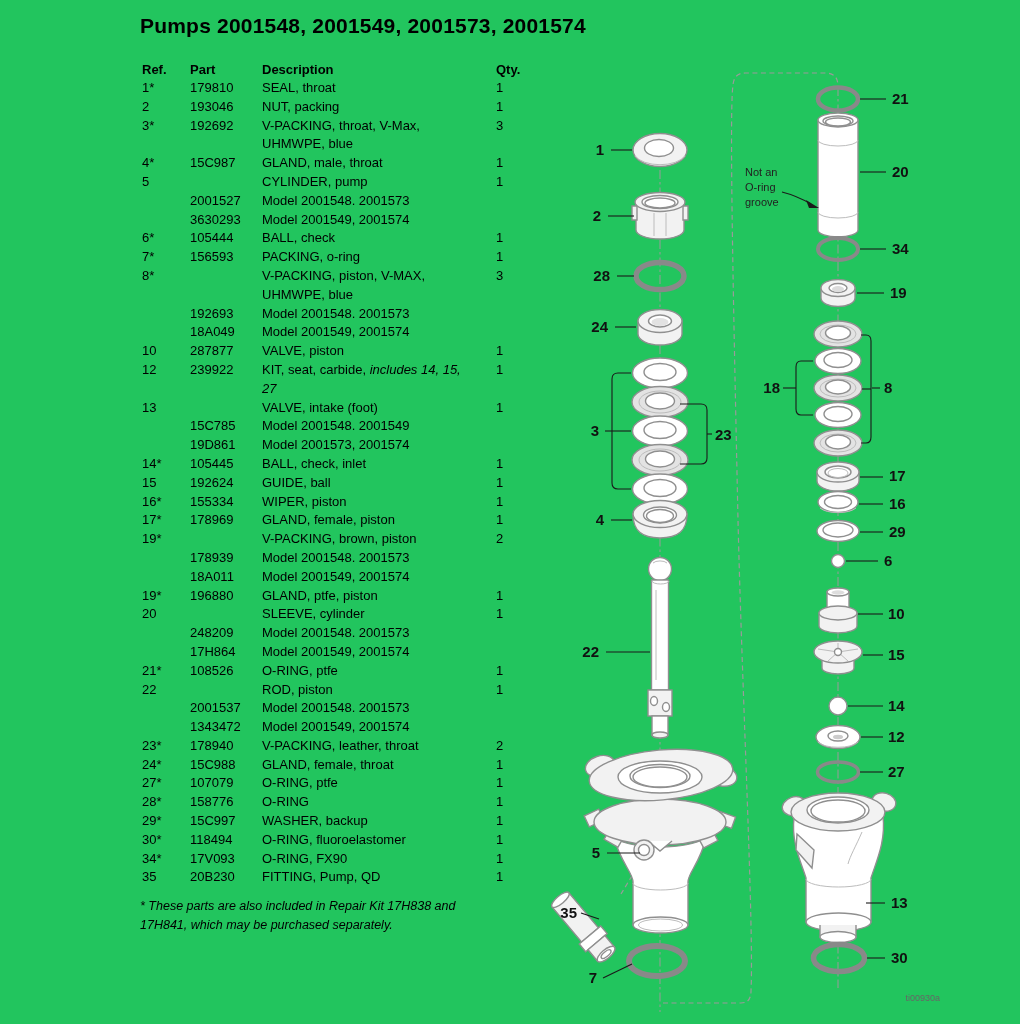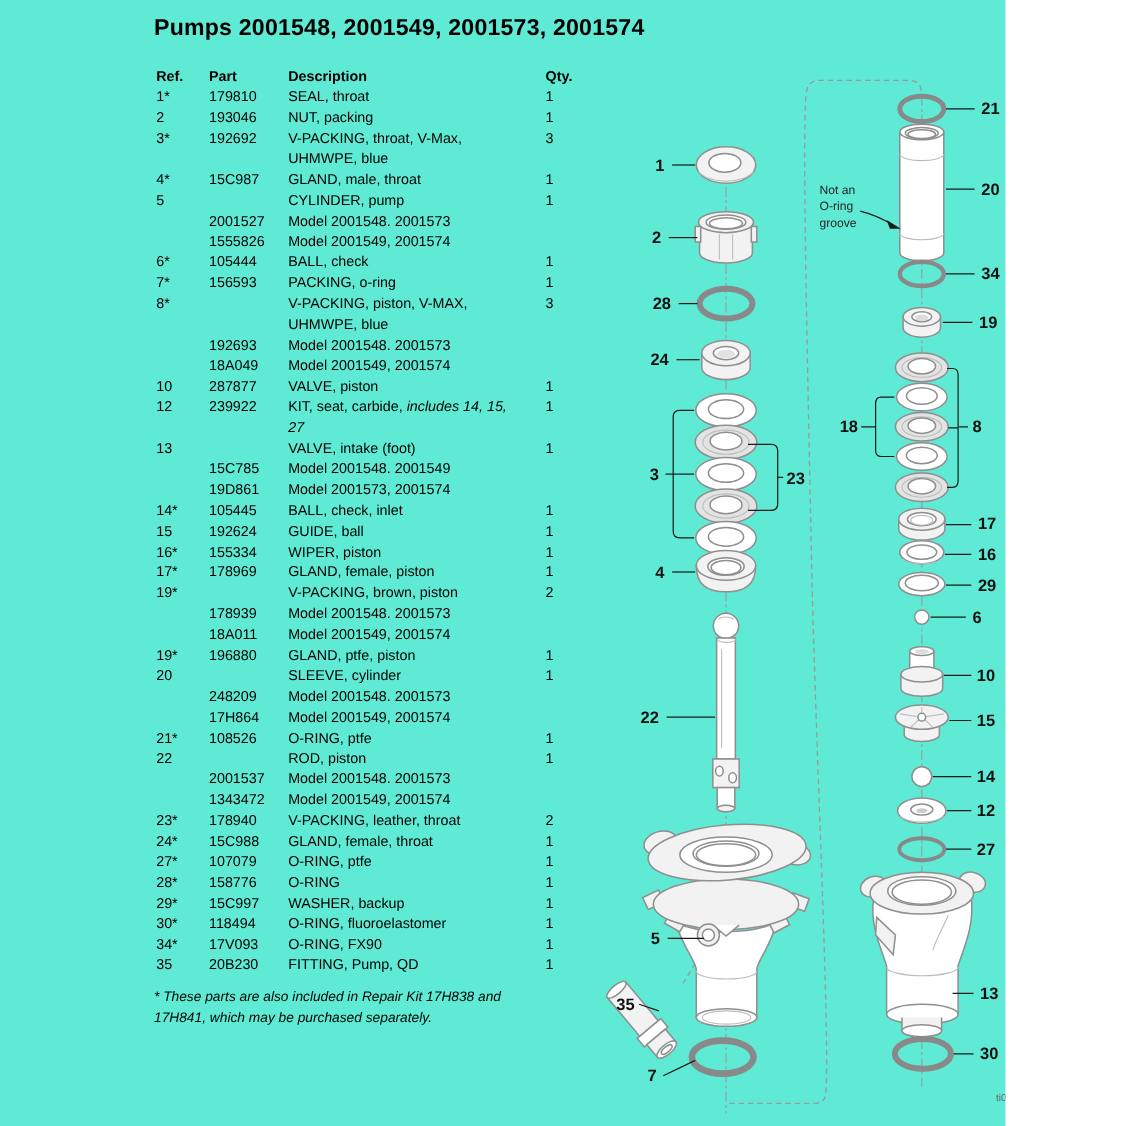--- a/index.html
+++ b/index.html
@@ -1,16 +1,16 @@
 <!DOCTYPE html>
 <html><head>
 <meta charset="utf-8">
 <style>
   html,body{margin:0;padding:0;background:#fff;}
-  .page{position:relative;width:914px;height:1024px;background:#5eead4;overflow:hidden;
+  .page{position:relative;width:1020px;height:1024px;background:#22c55e;overflow:hidden;
         font-family:"Liberation Sans",sans-serif;color:#000;}
   .title{position:absolute;left:140px;top:14px;margin:0;font-size:21px;font-weight:bold;letter-spacing:.2px;}
   .ptable{position:absolute;left:140px;top:60px;width:384px;font-size:13px;}
   .thead,.trow{display:grid;grid-template-columns:50px 72px 234px 28px;}
   .thead{font-weight:bold;line-height:19px;}
   .trow{line-height:18.8px;}
   .c-ref{padding-left:2px;}
   .c-qty{}
   .footnote{position:absolute;left:140px;top:897px;width:400px;font-size:12.5px;font-style:italic;
             line-height:19px;text-indent:-9px;padding-left:9px;}
@@ -86,21 +86,21 @@
         <div class="trow">
           <div class="c-ref"></div>
           <div class="c-part">2001527</div>
           <div class="c-desc">
             <div>Model 2001548. 2001573</div>
           </div>
           <div class="c-qty"></div>
         </div>
         <div class="trow">
           <div class="c-ref"></div>
-          <div class="c-part">1555826</div>
+          <div class="c-part">3630293</div>
           <div class="c-desc">
             <div>Model 2001549, 2001574</div>
           </div>
           <div class="c-qty"></div>
         </div>
         <div class="trow">
           <div class="c-ref">6*</div>
           <div class="c-part">105444</div>
           <div class="c-desc">
             <div>BALL, check</div>

